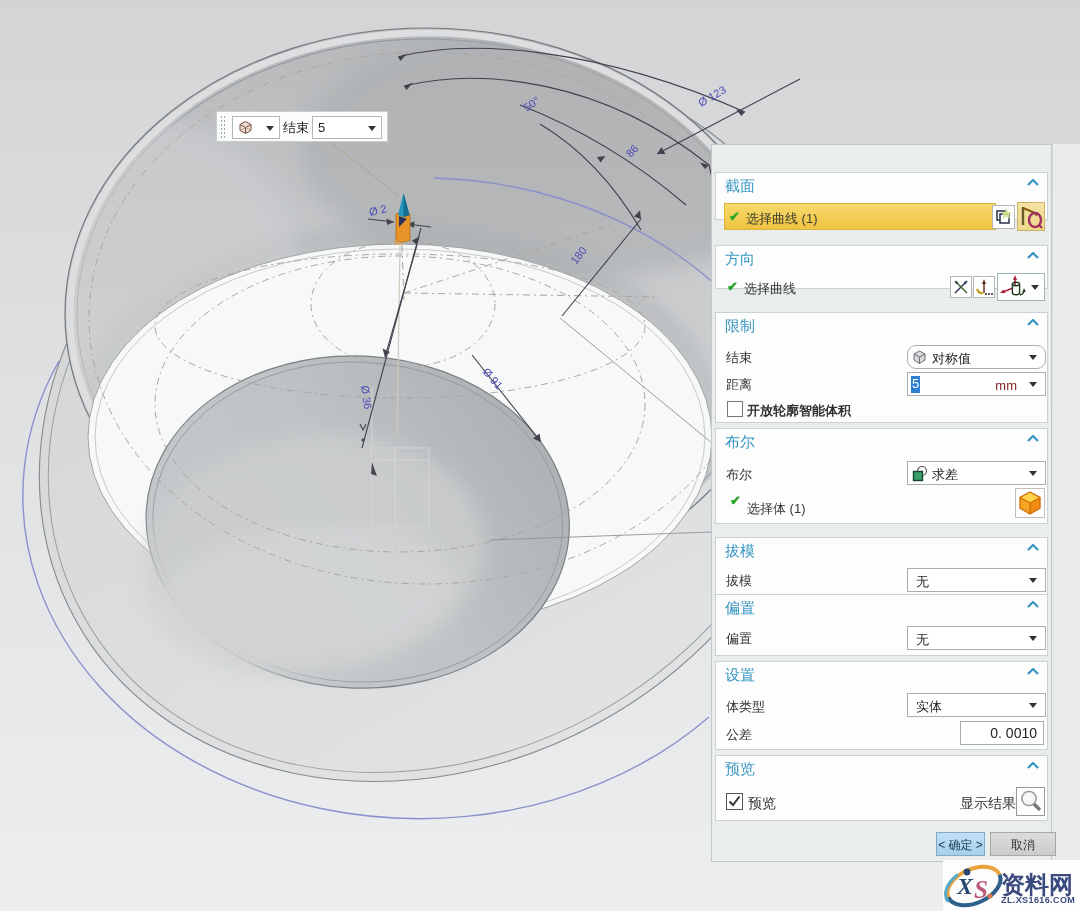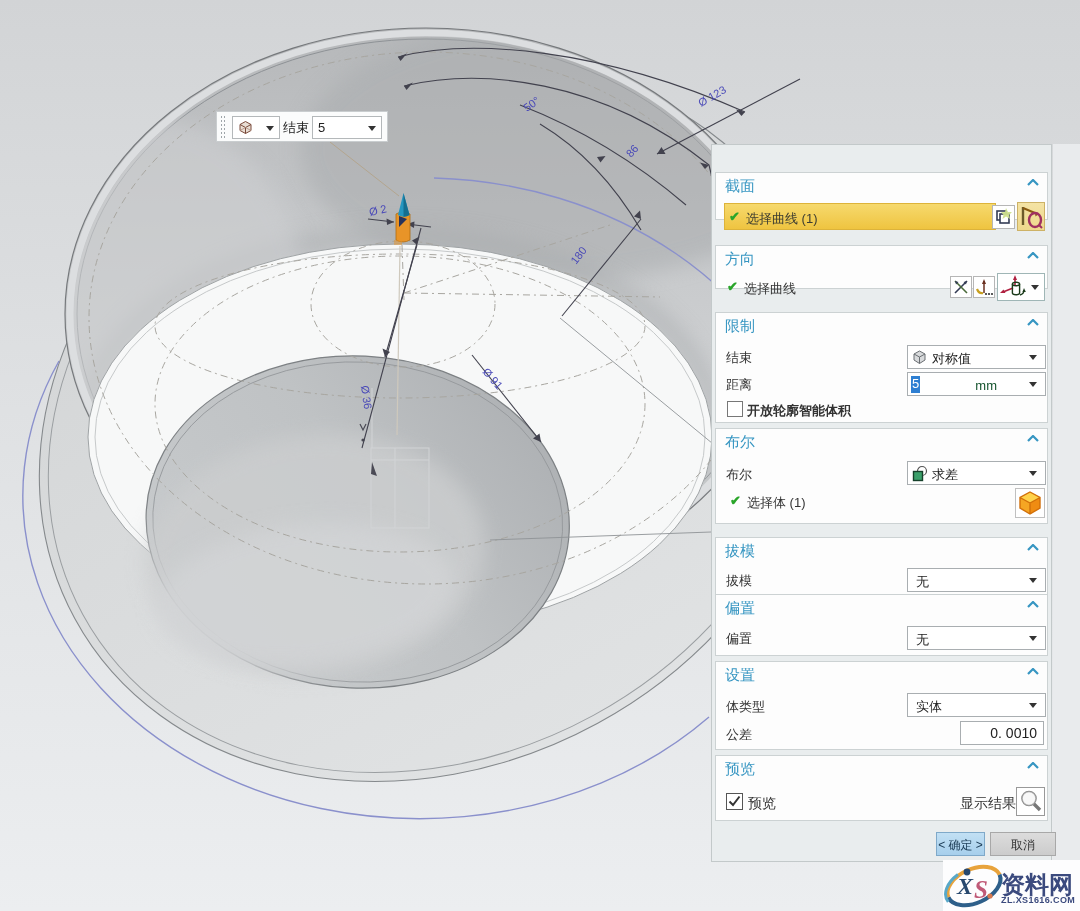--- a/index.html
+++ b/index.html
@@ -243,32 +243,32 @@
       <span class="dar" style="right:5px;top:11px;"></span>
     </div>
   </div>
 
   <div class="card" style="top:167px;height:111px;">
     <div class="hdr">限制</div>
     <svg class="chev" viewBox="0 0 12 7">
           <path d="M1 6 L6 1 L11 6" stroke="#3796c2" stroke-width="2.2" fill="none"></path>
         </svg>
     <span class="lbl" style="top:36px;">结束</span>
-    <div class="combo" style="top:32px;">
+    <div class="combo" style="top:32px;border-radius:9px;">
       <svg style="position:absolute;left:4px;top:4px" width="15" height="15" viewBox="0 0 15 15">
             <path d="M7.5 1 L13 4 L13 10 L7.5 13.5 L2 10 L2 4 Z" fill="#d8dadc" stroke="#6a6e72" stroke-width="1"></path>
             <path d="M2 4 L7.5 7 L13 4 M7.5 7 L7.5 13.5" stroke="#6a6e72" stroke-width="1" fill="none"></path>
           </svg>
       <span class="tx">对称值</span>
           <span class="dar da"></span>
     </div>
     <span class="lbl" style="top:63px;">距离</span>
     <div class="combo" style="top:59px;">
       <span style="position:absolute;left:3px;top:3px;width:9px;height:17px;background:#2e7fd2;color:#fff;font-size:13px;text-align:center;">5</span>
-      <span style="position:absolute;right:48px;top:5px;color:#14532d;">mm</span>
+      <span style="position:absolute;right:28px;top:5px;color:#7f1d1d;">mm</span>
           <span class="dar da"></span>
     </div>
     <div class="chk" style="left:11px;top:88px;"></div>
     <span class="lbl" style="top:89px;left:31px;font-weight:bold;">开放轮廓智能体积</span>
   </div>
 
   <div class="card" style="top:283px;height:96px;">
     <div class="hdr">布尔</div>
     <svg class="chev" viewBox="0 0 12 7">
           <path d="M1 6 L6 1 L11 6" stroke="#3796c2" stroke-width="2.2" fill="none"></path>
@@ -276,21 +276,21 @@
     <span class="lbl" style="top:37px;">布尔</span>
     <div class="combo" style="top:32px;">
       <svg style="position:absolute;left:4px;top:3px" width="16" height="17" viewBox="0 0 16 17">
             <circle cx="10" cy="6" r="4.5" fill="none" stroke="#555" stroke-width="1.2"></circle>
             <rect x="1.5" y="6.5" width="9" height="9" fill="#3aa06a" stroke="#15402a" stroke-width="1.4"></rect>
           </svg>
       <span class="tx">求差</span>
           <span class="dar da"></span>
     </div>
     <span class="grn" style="position:absolute;left:14px;top:64px;">✔</span>
-    <span class="lbl" style="top:65px;left:31px;">选择体 (1)</span>
+    <span class="lbl" style="top:71px;left:31px;">选择体 (1)</span>
     <div style="position:absolute;left:299px;top:59px;width:30px;height:30px;background:#fff;border:1px solid #c0c0c0;box-sizing:border-box;">
       <svg width="28" height="28" viewBox="0 0 28 28">
             <path d="M14 3 L24 8.5 L24 19 L14 25 L4 19 L4 8.5 Z" fill="#f5a623"></path>
             <path d="M14 3 L24 8.5 L14 14 L4 8.5 Z" fill="#ffd24a"></path>
             <path d="M14 14 L24 8.5 L24 19 L14 25 Z" fill="#ef8c12"></path>
             <path d="M14 3 L24 8.5 L24 19 L14 25 L4 19 L4 8.5 Z M4 8.5 L14 14 L24 8.5 M14 14 L14 25" stroke="#d2700a" stroke-width="1.4" fill="none"></path>
           </svg>
     </div>
   </div>
 

